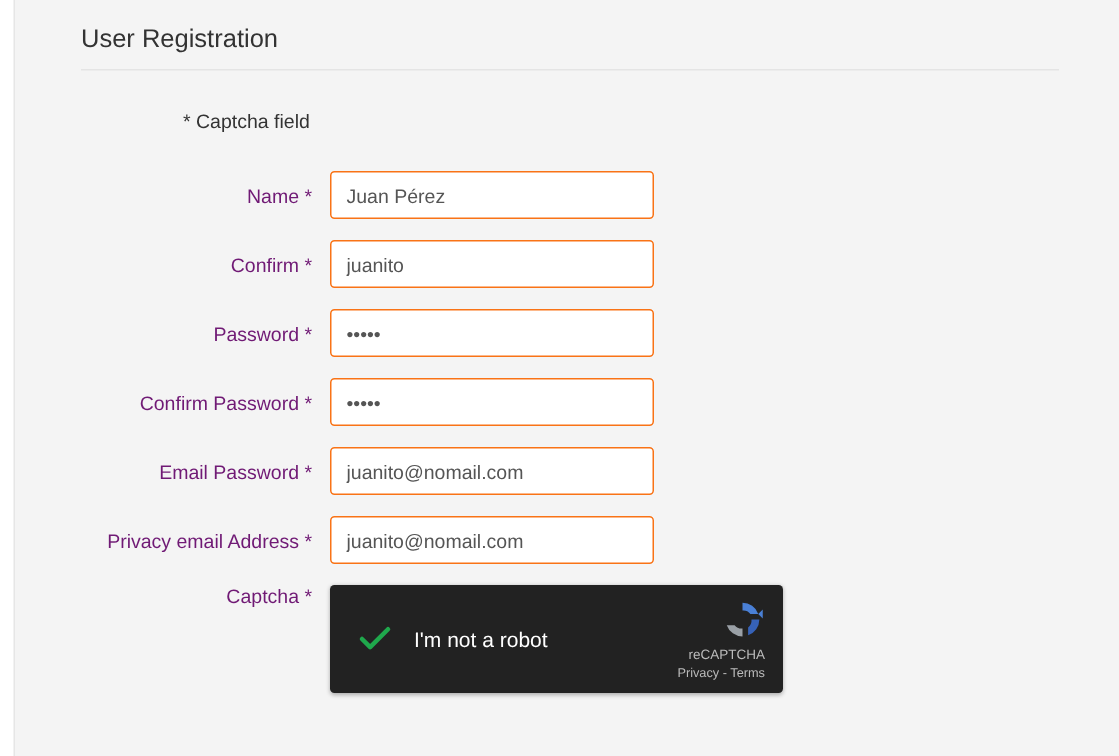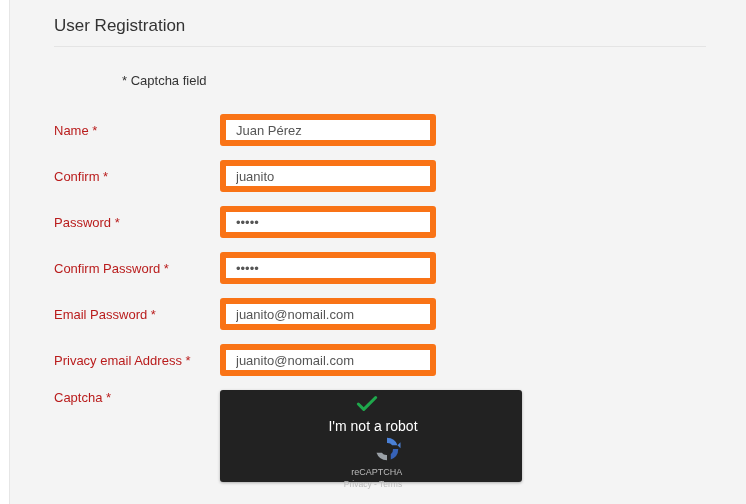--- a/index.html
+++ b/index.html
@@ -39,48 +39,48 @@
       margin-left: 68px;
       margin-bottom: 26px;
     }
     .form-row {
       display: flex;
       align-items: center;
       margin-bottom: 14px;
     }
     .form-label {
       width: 166px;
+      text-align: right;
       font-size: 13px;
-      color: #b91c1c;
+      color: #701a75;
       padding-right: 12px;
       flex-shrink: 0;
     }
     .form-input {
       width: 216px;
       height: 32px;
-      border: 6px solid #f97316;
+      border: 1px solid #f97316;
       border-radius: 3px;
       padding: 0 10px;
       font-size: 13px;
       color: #555;
       background: #fff;
     }
     .captcha-row { align-items: flex-start; }
     .captcha-box {
       width: 302px;
-      height: 92px;
+      height: 72px;
       background: #222;
       border-radius: 3px;
       display: flex;
       align-items: center;
       padding: 0 12px 0 16px;
       color: #fff;
       position: relative;
       box-shadow: 0 1px 3px rgba(0,0,0,0.3);
-      flex-direction: column;
     }
     .captcha-check {
       width: 28px;
       height: 28px;
       margin-right: 12px;
       display: flex;
       align-items: center;
       justify-content: center;
       flex-shrink: 0;
     }

